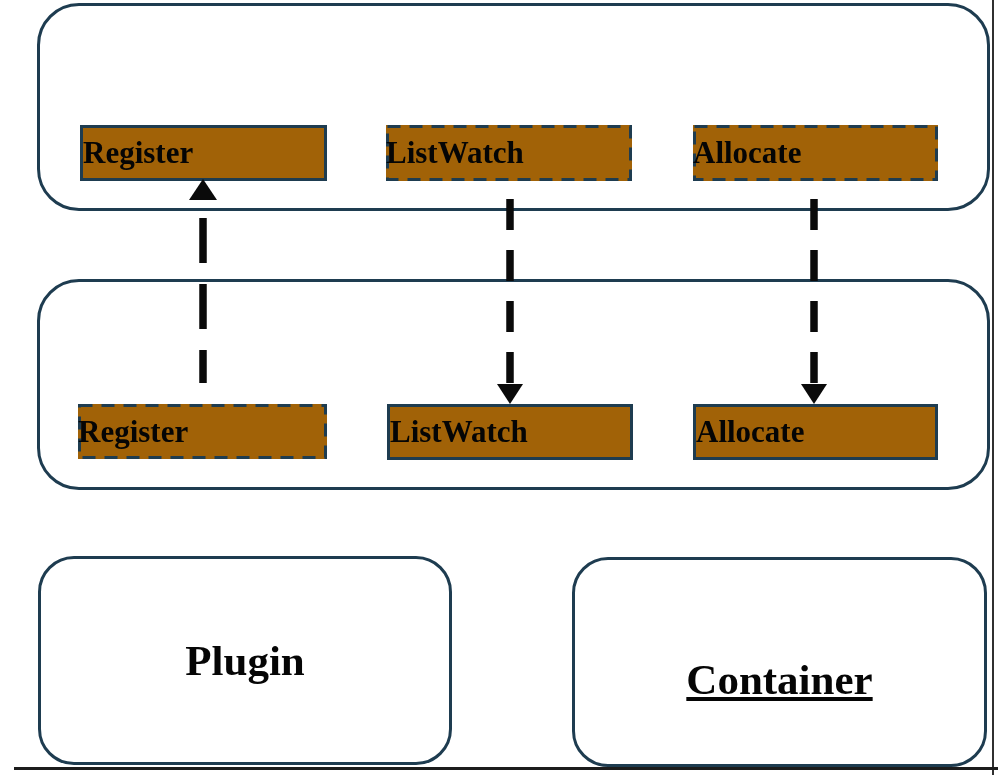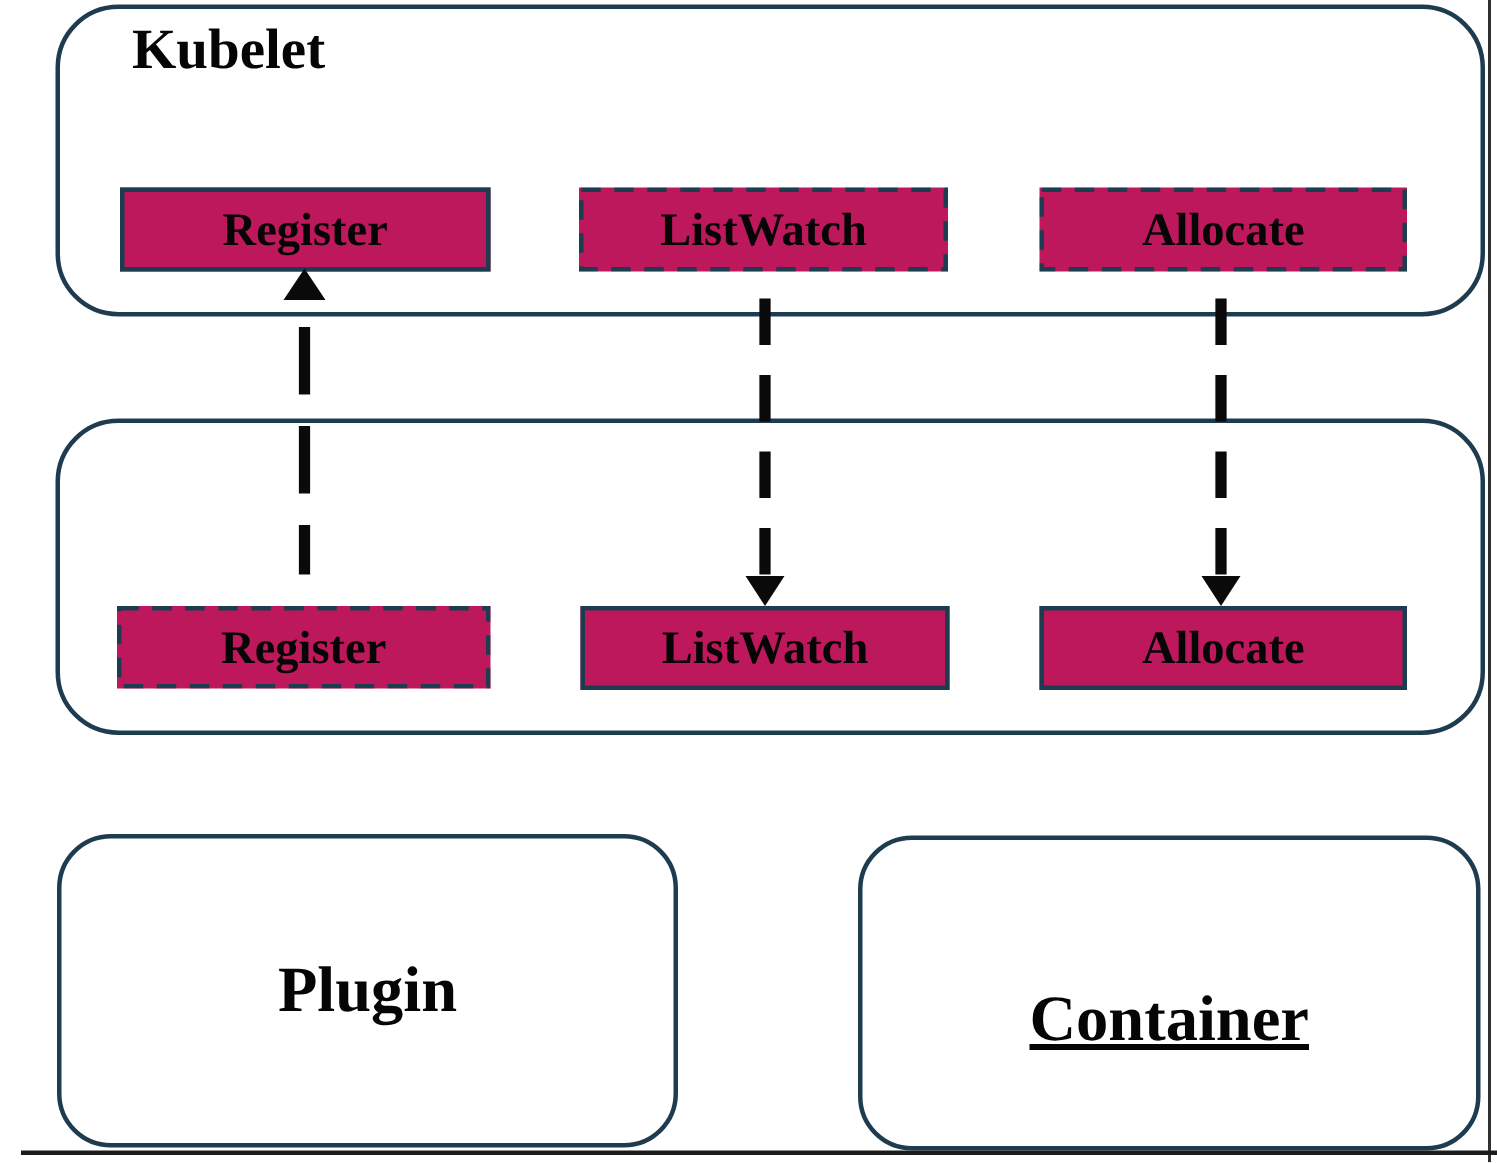--- a/index.html
+++ b/index.html
@@ -47,23 +47,23 @@
     z-index: 2;
   }
   #device-label    { left: 38px;  top: 556px; width: 414px; height: 209px; }
   #container-label { left: 572px; top: 557px; width: 415px; height: 244px; text-decoration: underline; }
 
   
   .node {
     position: absolute;
     display: flex;
     align-items: center;
-    justify-content: center;
+    justify-content: flex-start;
     box-sizing: border-box;
-    background: #be185d;
+    background: #a16207;
     z-index: 3;
   }
   .node.solid { border: 3px solid #1e3c50; }
   .node .edge {
     position: absolute;
     left: 0; top: 0;
     width: 100%; height: 100%;
     pointer-events: none;
   }
   .nlabel {
@@ -102,21 +102,20 @@
 </head>
 <body>
 
 <div class="canvas">
 
   <div class="big-box" id="kubelet-box"></div>
   <div class="big-box" id="device-plugin-box"></div>
   <div class="big-box" id="device-box"></div>
   <div class="big-box" id="container-box"></div>
 
-  <div class="title" id="kubelet-title">Kubelet</div>
   <div class="center-label" id="device-label">Plugin</div>
   <div class="center-label" id="container-label">Container</div>
 
   <div class="node solid" style="left:80px;top:125px;width:247px;height:56px">
     <span class="nlabel">Register</span>
   </div>
 
   <div class="node" style="left:386px;top:125px;width:246px;height:56px">
     <svg class="edge" viewBox="0 0 246 56" preserveAspectRatio="none">
       <rect x="1.5" y="1.5" width="243" height="53" fill="none" stroke="#1e3c50" stroke-width="3" stroke-dasharray="13 9"></rect>

